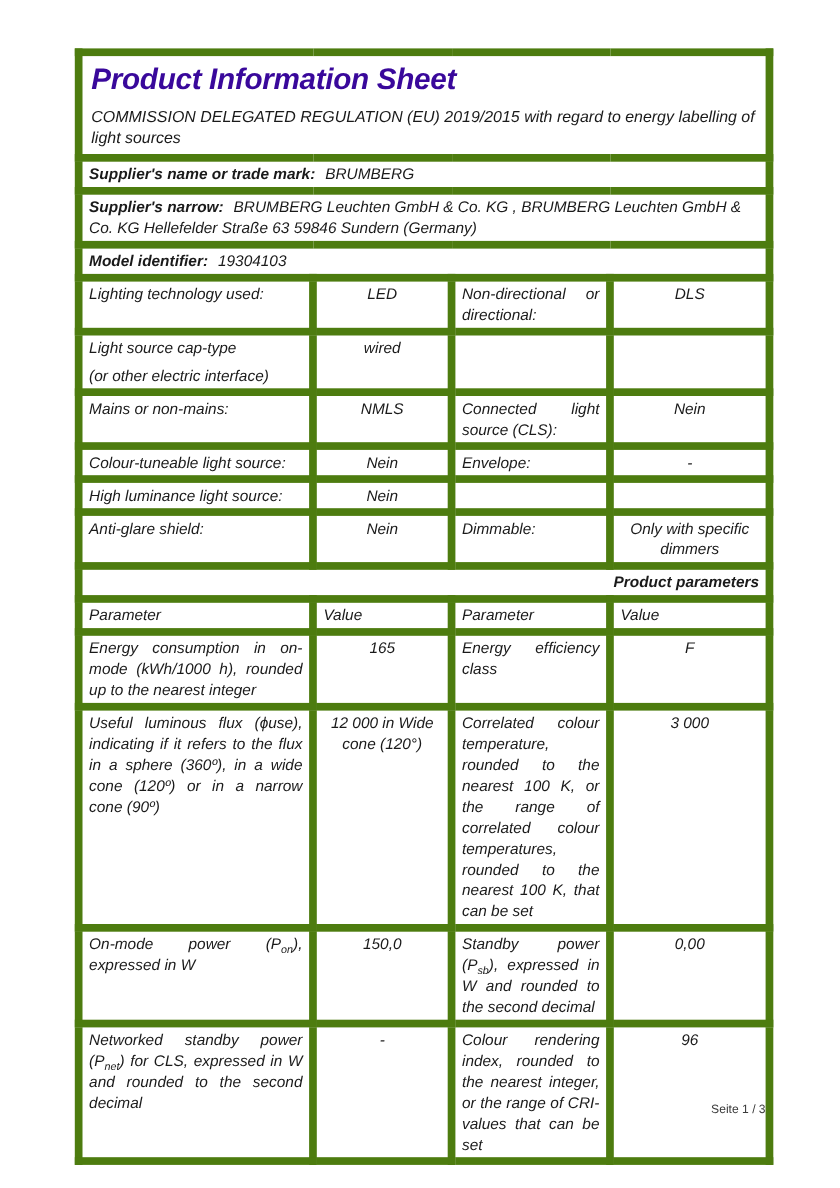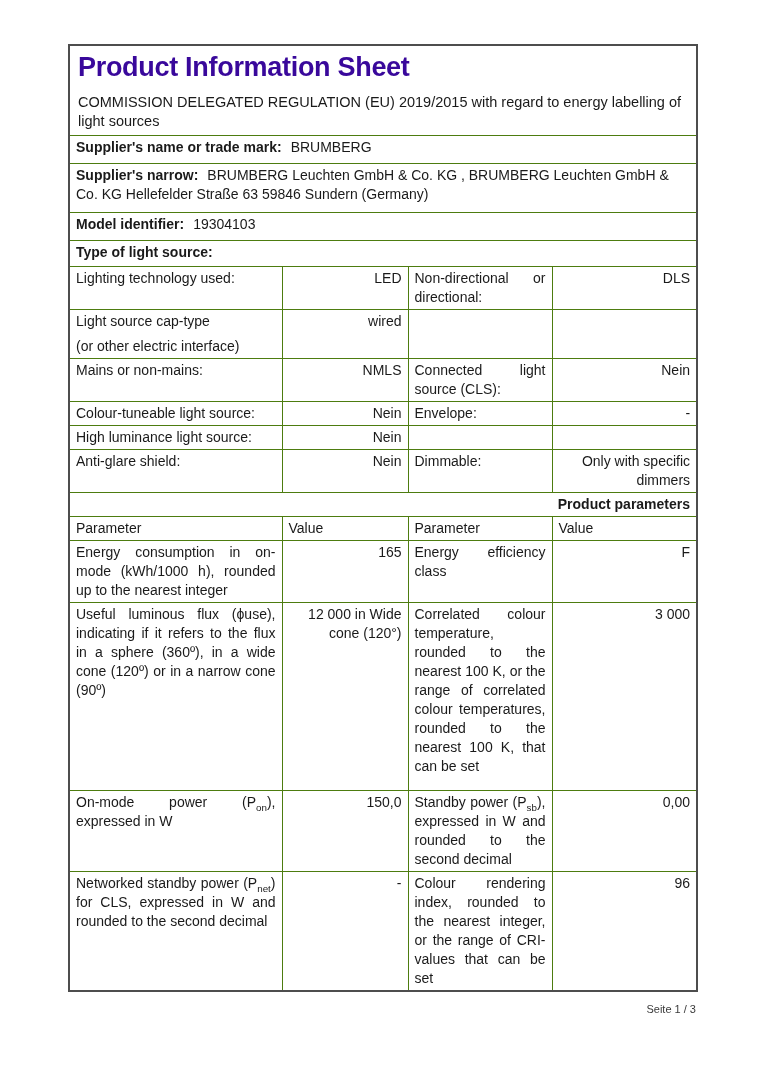--- a/index.html
+++ b/index.html
@@ -15,26 +15,27 @@
   table.sheet {
     position: absolute; left: 68px; top: 44px;
     width: 628px;
     border-collapse: collapse;
     table-layout: fixed;
     border: 2px solid #4d4d4d;
     font-size: 14px;
     line-height: 19px;
   }
   td {
-    border: 1px solid #4d7c0f;
+    border: 7px solid #4d7c0f;
     vertical-align: top;
     padding: 2px 6px;
     overflow: hidden;
+    font-style: italic;
   }
-  .c { text-align: right; }
+  .c { text-align: center; }
   .just { text-align: justify; }
   .lbl { font-weight: bold; }
   .lblval { margin-left: 9px; }
 
   .title-cell { padding: 5px 8px 4px 8px; }
   h1.doc-title {
     margin: 0 0 10px 0;
     font-size: 27px;
     line-height: 32px;
     letter-spacing: -0.3px;
@@ -90,25 +91,20 @@
         <span class="lbl">Supplier's narrow:</span><span class="lblval">BRUMBERG Leuchten GmbH &amp; Co. KG , BRUMBERG Leuchten GmbH &amp; Co. KG Hellefelder Straße 63 59846 Sundern (Germany)</span>
       </td>
     </tr>
 
     <tr style="height:28px">
       <td colspan="4">
         <span class="lbl">Model identifier:</span><span class="lblval">19304103</span>
       </td>
     </tr>
 
-    <tr style="height:26px">
-      <td colspan="4">
-        <span class="lbl">Type of light source:</span>
-      </td>
-    </tr>
 
     <tr style="height:42px">
       <td class="just">Lighting technology used:</td>
       <td class="c">LED</td>
       <td class="just">Non-directional or directional:</td>
       <td class="c">DLS</td>
     </tr>
     <tr style="height:44px">
       <td>
         <div class="cap-line1">Light source cap-type</div>

